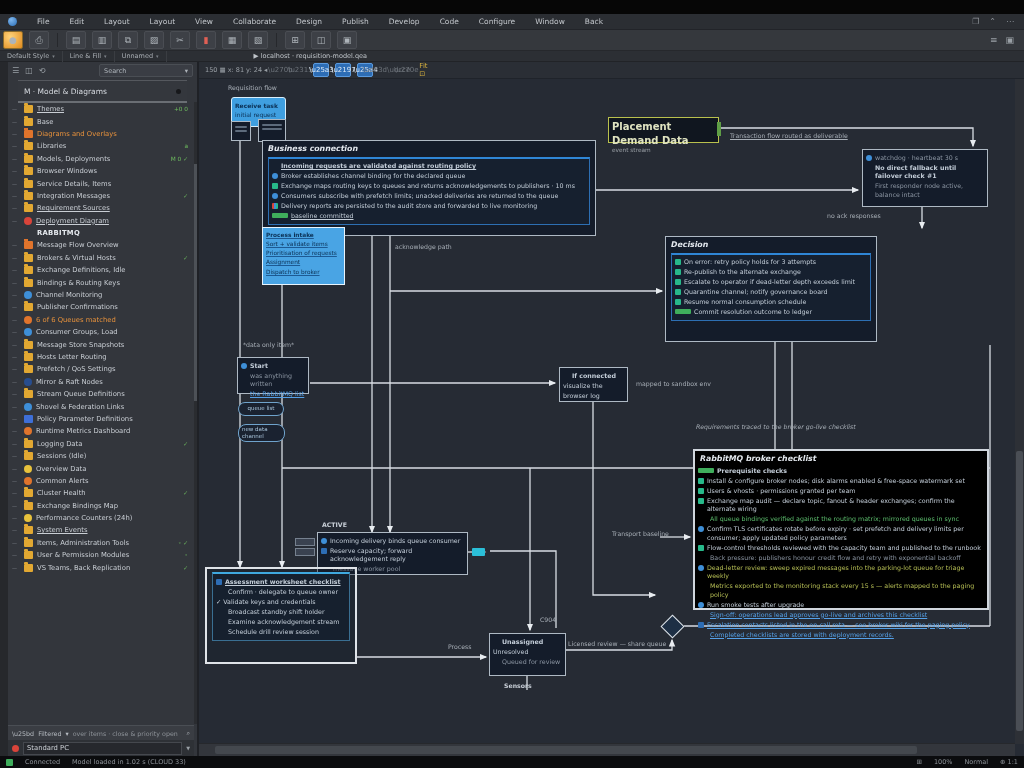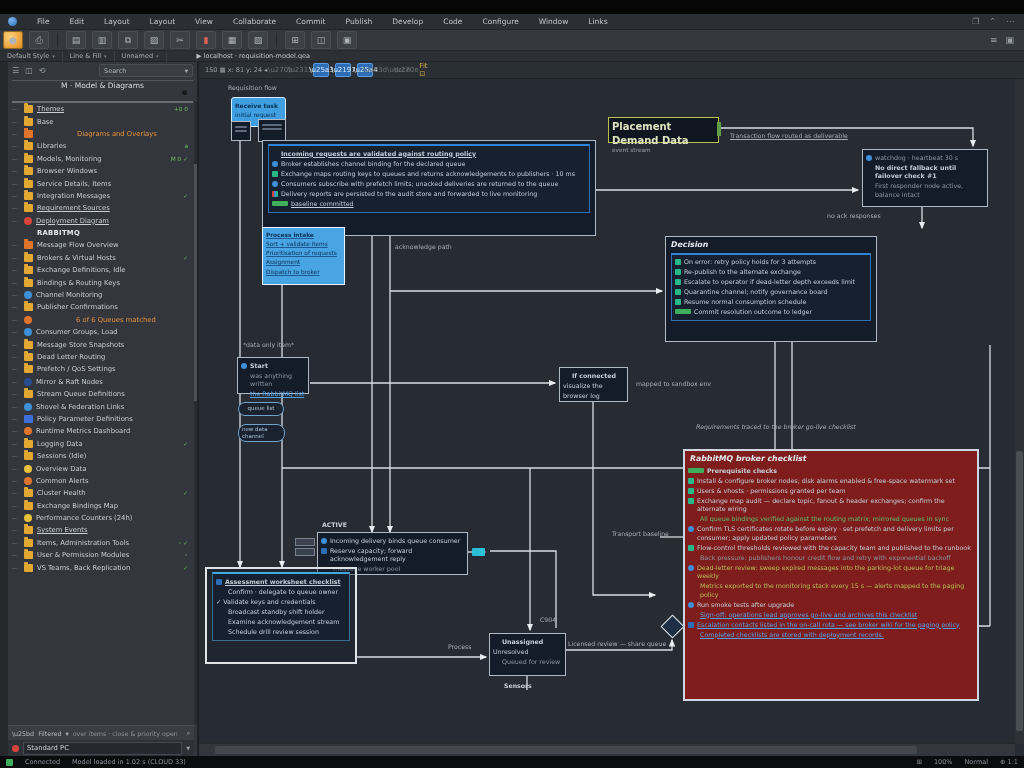--- a/index.html
+++ b/index.html
@@ -23,37 +23,37 @@
   .tbtn{width:18px;height:16px;margin:0 3px;border-radius:2px;display:flex;align-items:center;justify-content:center;
         font-size:9px;color:#aeb4ba;background:#3d4046;border:1px solid #4a4d53;cursor:default;}
   .tbtn.sphere{background:radial-gradient(circle at 35% 30%,#ffd37a,#e08a1e);border-color:#8a6a2a;}
   .tbtn.red{color:#e06055;}
   .tsep{width:1px;height:14px;background:#26282c;margin:0 5px;}
   .toolbar1 .tright{margin-left:auto;display:flex;gap:8px;margin-right:10px;color:#9aa0a6;font-size:9px;}
   .toolbar2{position:absolute;left:0;top:51px;width:1024px;height:11px;background:#2c2f34;
             display:flex;align-items:center;font-size:6.5px;color:#a8adb3;border-bottom:1px solid #212327;box-sizing:border-box;}
   .t2item{padding:0 7px;border-right:1px solid #3a3d42;height:11px;display:flex;align-items:center;gap:3px;cursor:default;}
   .t2item .car{font-size:5px;color:#7d8288;}
-  .runlabel{margin-left:30px;color:#bfc4c9;}
+  .runlabel{margin-left:87px;color:#bfc4c9;}
   
   .main{position:absolute;left:0;top:62px;width:1024px;height:694px;display:flex;}
   .gutter{width:8px;background:#26282c;}
   .sidebar{position:relative;width:191px;background:#33363c;border-right:2px solid #1f2126;box-sizing:border-box;}
   .sb-toolbar{height:17px;display:flex;align-items:center;gap:6px;padding:0 4px;font-size:8px;color:#9aa0a6;}
   .sb-search{margin-left:auto;width:84px;height:11px;background:#3a3d44;border:1px solid #4a4e54;border-radius:2px;
              font-size:6.5px;display:flex;align-items:center;justify-content:space-between;padding:0 4px;color:#aeb4ba;}
-  .sb-header{height:20px;margin:1px 4px;border:1px solid #55585e;border-left:none;border-right:none;background:#34373d;
-             display:flex;align-items:center;font-size:7.5px;color:#d6dae0;padding:0 6px;border-bottom:2px solid #6a6e74;flex-direction:column;}
+  .sb-header{height:20px;margin:1px 10px;border:1px solid #55585e;border-left:none;border-right:none;background:#34373d;
+             display:flex;align-items:center;font-size:7.5px;color:#d6dae0;padding:0 6px;border-bottom:2px solid #6a6e74;}
   .sb-header .dot{margin-left:auto;width:5px;height:5px;border-radius:50%;background:#17181b;}
   .tree{position:absolute;top:41px;bottom:31px;left:0;right:3px;overflow:hidden;font-size:6.8px;}
   .trow{height:12.4px;display:flex;align-items:center;padding-left:4px;cursor:default;white-space:nowrap;}
   .trow .gmark{width:12px;color:#7d8288;font-size:5px;flex:none;}
   .trow .lbl-t{color:#c9ced4;}
   .trow.u .lbl-t{text-decoration:underline;}
-  .trow.orange .lbl-t{color:#e8923c;margin-left:40px;}
+  .trow.orange .lbl-t{color:#e8923c;}
   .trow.head .lbl-t{color:#e6eaef;font-weight:bold;letter-spacing:.3px;}
   .trow .rann{margin-left:auto;margin-right:6px;color:#6fbf5f;font-size:5.8px;}
   .ic{width:9px;height:8px;display:inline-block;margin-right:4px;flex:none;border-radius:1px;position:relative;}
   .ic.folder{background:#e2a832;} .ic.folder:before{content:"";position:absolute;top:-2px;left:0;width:4px;height:2px;background:#e2a832;border-radius:1px 1px 0 0;}
   .ic.folder-o{background:#e0742c;} .ic.folder-o:before{content:"";position:absolute;top:-2px;left:0;width:4px;height:2px;background:#e0742c;}
   .ic.blue{background:#3e8fd8;border-radius:50%;width:8px;}
   .ic.bluerect{background:#3e6fd8;}
   .ic.darkblue{background:#274d8f;border-radius:50%;width:8px;}
   .ic.red{background:#d9443a;border-radius:50%;width:8px;}
   .ic.yellow{background:#e8c23c;border-radius:50%;width:8px;}
@@ -128,27 +128,27 @@
 
   <div class="menubar">
     <span class="msphere"></span>
     <span id="menu-items" style="display:flex">
         <span class="menu-item">File</span>
         <span class="menu-item">Edit</span>
         <span class="menu-item">Layout</span>
         <span class="menu-item">Layout</span>
         <span class="menu-item">View</span>
         <span class="menu-item">Collaborate</span>
-        <span class="menu-item">Commit</span>
+        <span class="menu-item">Design</span>
         <span class="menu-item">Publish</span>
         <span class="menu-item">Develop</span>
         <span class="menu-item">Code</span>
         <span class="menu-item">Configure</span>
         <span class="menu-item">Window</span>
-        <span class="menu-item">Links</span>
+        <span class="menu-item">Back</span>
       </span>
     <span class="mright" id="menu-right">
         <span>❐</span>
         <span>⌃</span>
         <span>⋯</span>
       </span>
   </div>
 
   <div class="toolbar1">
     <span id="tb-buttons" style="display:flex;align-items:center">
@@ -227,21 +227,21 @@
           </div>
           <div class="trow ">
             <span class="gmark">—</span>
             <span class="ic folder"></span>
             <span class="lbl-t">Libraries</span>
             <span class="rann">a</span>
           </div>
           <div class="trow ">
             <span class="gmark">—</span>
             <span class="ic folder"></span>
-            <span class="lbl-t">Models, Monitoring</span>
+            <span class="lbl-t">Models, Deployments</span>
             <span class="rann">M 0 ✓</span>
           </div>
           <div class="trow ">
             <span class="gmark">—</span>
             <span class="ic folder"></span>
             <span class="lbl-t">Browser Windows</span>
           </div>
           <div class="trow ">
             <span class="gmark">—</span>
             <span class="ic folder"></span>
@@ -310,21 +310,21 @@
             <span class="lbl-t">Consumer Groups, Load</span>
           </div>
           <div class="trow ">
             <span class="gmark">—</span>
             <span class="ic folder"></span>
             <span class="lbl-t">Message Store Snapshots</span>
           </div>
           <div class="trow ">
             <span class="gmark">—</span>
             <span class="ic folder"></span>
-            <span class="lbl-t">Dead Letter Routing</span>
+            <span class="lbl-t">Hosts Letter Routing</span>
           </div>
           <div class="trow ">
             <span class="gmark">—</span>
             <span class="ic folder"></span>
             <span class="lbl-t">Prefetch / QoS Settings</span>
           </div>
           <div class="trow ">
             <span class="gmark">—</span>
             <span class="ic darkblue"></span>
             <span class="lbl-t">Mirror &amp; Raft Nodes</span>
@@ -475,20 +475,21 @@
           </div>
           <div class="node nd-mini" style="left: 32px; top: 59px; width: 20px; height: 20px;">
             <div class="bar"></div>
             <div class="bar"></div>
           </div>
           <div class="node nd-mini" style="left: 59px; top: 57px; width: 28px; height: 23px;">
             <div class="bar"></div>
             <div class="bar"></div>
           </div>
           <div class="node" style="left: 63px; top: 78px; width: 334px; height: 96px;">
+            <div class="ntitle">Business connection</div>
             <div class="inner-panel">
               <div class="nrow b u">
                 <span class="ni none"></span>
                 <span>Incoming requests are validated against routing policy</span>
               </div>
               <div class="nrow ">
                 <span class="ni bcirc"></span>
                 <span>Broker establishes channel binding for the declared queue</span>
               </div>
               <div class="nrow ">
@@ -634,21 +635,21 @@
               <span>Unassigned</span>
             </div>
             <div class="nrow ">
               <span>Unresolved</span>
             </div>
             <div class="nrow dim">
               <span class="ni none"></span>
               <span>Queued for review</span>
             </div>
           </div>
-          <div class="node" style="left: 484px; top: 387px; width: 296px; height: 252px; border: 2px solid rgb(208, 214, 221); background: #7f1d1d;">
+          <div class="node" style="left: 494px; top: 387px; width: 296px; height: 161px; border: 2px solid rgb(208, 214, 221); background: #000000;">
             <div class="ntitle">RabbitMQ broker checklist</div>
             <div class="nrow b">
               <span class="ni gbar"></span>
               <span>Prerequisite checks</span>
             </div>
             <div class="nrow ">
               <span class="ni tealq"></span>
               <span>Install &amp; configure broker nodes; disk alarms enabled &amp; free-space watermark set</span>
             </div>
             <div class="nrow ">

